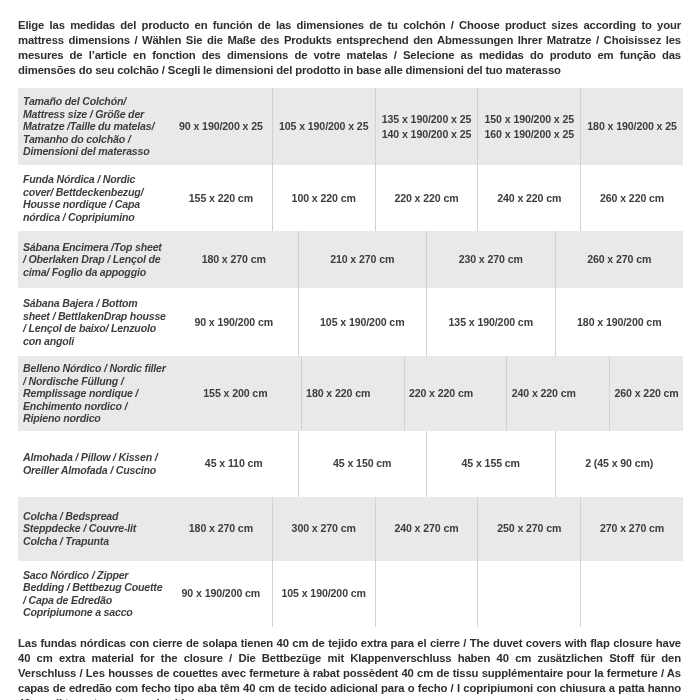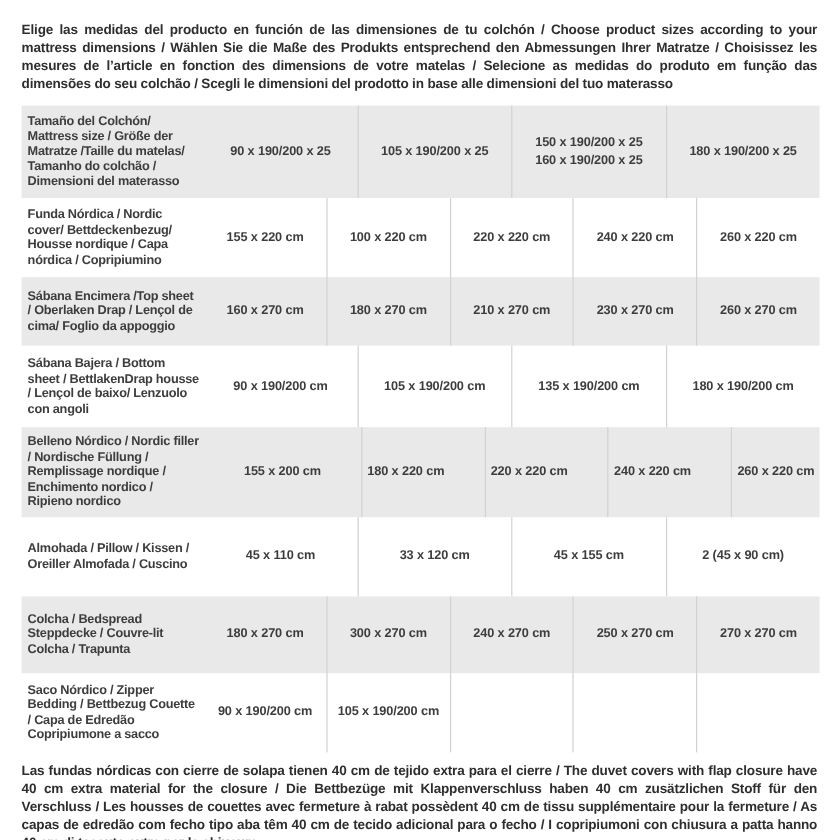--- a/index.html
+++ b/index.html
@@ -45,20 +45,21 @@
     display: flex;
     flex-direction: column;
     justify-content: center;
     font-size: 10.6px;
   }
   .cell.label {
     width: 152px;
     padding: 6px 4px 6px 5px;
     line-height: 12.5px;
     letter-spacing: -0.2px;
+    font-style: italic;
   }
   .cell.val {
     flex: 1 1 0;
     text-align: center;
     white-space: pre-line;
     line-height: 15px;
     padding: 4px 2px;
     letter-spacing: -0.1px;
   }
   .cell.val + .cell.val {
@@ -79,37 +80,38 @@
 <div class="page">
 
   <p class="intro">Elige las medidas del producto en función de las dimensiones de tu colchón / Choose product sizes according to your mattress dimensions / Wählen Sie die Maße des Produkts entsprechend den Abmessungen Ihrer Matratze / Choisissez les mesures de l’article en fonction des dimensions de votre matelas / Selecione as medidas do produto em função das dimensões do seu colchão / Scegli le dimensioni del prodotto in base alle dimensioni del tuo materasso</p>
 
   <div class="size-table">
 
     <div class="row striped r1">
       <div class="cell label">Tamaño del Colchón/ Mattress size / Größe der Matratze /Taille du matelas/ Tamanho do colchão / Dimensioni del materasso</div>
       <div class="cell val">90 x 190/200 x 25</div>
       <div class="cell val">105 x 190/200 x 25</div>
+      <div class="cell val">135 x 190/200 x 25
+140 x 190/200 x 25</div>
       <div class="cell val">150 x 190/200 x 25
 160 x 190/200 x 25</div>
       <div class="cell val">180 x 190/200 x 25</div>
     </div>
 
     <div class="row r2">
       <div class="cell label">Funda Nórdica /  Nordic cover/ Bettdeckenbezug/ Housse nordique  / Capa nórdica / Copripiumino</div>
       <div class="cell val">155 x 220 cm</div>
       <div class="cell val">100 x 220 cm</div>
       <div class="cell val">220 x 220 cm</div>
       <div class="cell val">240 x 220 cm</div>
       <div class="cell val">260 x 220 cm</div>
     </div>
 
     <div class="row striped r3">
       <div class="cell label">Sábana Encimera /Top sheet / Oberlaken Drap / Lençol de cima/ Foglio da appoggio</div>
-      <div class="cell val">160 x 270 cm</div>
       <div class="cell val">180 x 270 cm</div>
       <div class="cell val">210 x 270 cm</div>
       <div class="cell val">230 x 270 cm</div>
       <div class="cell val">260 x 270 cm</div>
     </div>
 
     <div class="row r4">
       <div class="cell label">Sábana Bajera / Bottom sheet / BettlakenDrap housse / Lençol de baixo/ Lenzuolo con angoli</div>
       <div class="cell val">90 x 190/200 cm</div>
       <div class="cell val">105 x 190/200 cm</div>
@@ -122,21 +124,21 @@
       <div class="cell val">155 x 200 cm</div>
       <div class="cell val">180 x 220 cm</div>
       <div class="cell val">220 x 220 cm</div>
       <div class="cell val">240 x 220 cm</div>
       <div class="cell val">260 x 220 cm</div>
     </div>
 
     <div class="row r6">
       <div class="cell label">Almohada  / Pillow / Kissen / Oreiller Almofada / Cuscino</div>
       <div class="cell val">45 x 110 cm</div>
-      <div class="cell val">33 x 120 cm</div>
+      <div class="cell val">45 x 150 cm</div>
       <div class="cell val">45 x 155 cm</div>
       <div class="cell val">2 (45 x 90 cm)</div>
     </div>
 
     <div class="row striped r7">
       <div class="cell label">Colcha / Bedspread Steppdecke / Couvre-lit Colcha / Trapunta</div>
       <div class="cell val">180 x 270 cm</div>
       <div class="cell val">300 x 270 cm</div>
       <div class="cell val">240 x 270 cm</div>
       <div class="cell val">250 x 270 cm</div>

